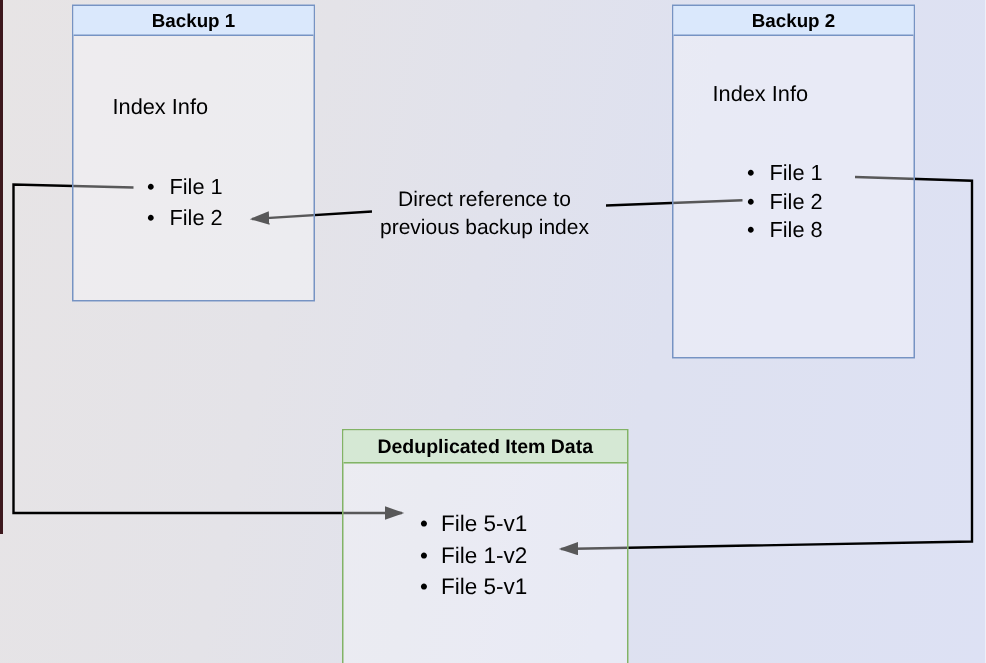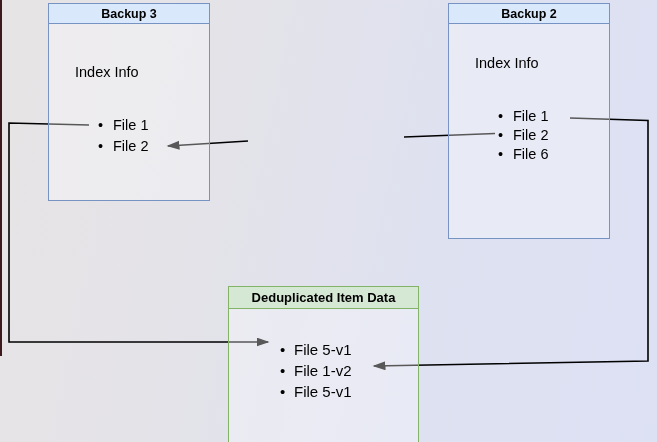--- a/index.html
+++ b/index.html
@@ -80,41 +80,45 @@
         <path d="M0,0 L13,4.5 L0,9 Z" fill="#000"></path>
       </marker>
     </defs>
     <polyline points="89,125 9,123 9,342 268,342" fill="none" stroke="#000" stroke-width="1.6" marker-end="url(#arrowhead)"></polyline>
     <line x1="495" y1="133.5" x2="404" y2="137" stroke="#000" stroke-width="1.6"></line>
     <polyline points="248,141 168,146" fill="none" stroke="#000" stroke-width="1.6" marker-end="url(#arrowhead)"></polyline>
     <polyline points="570,118 648,120.5 648,361 374,366" fill="none" stroke="#000" stroke-width="1.6" marker-end="url(#arrowhead)"></polyline>
   </svg>
 
   <div class="box blue-box" id="backup1">
-    <div class="box-header">Backup 3</div>
+    <div class="box-header">Backup 1</div>
     <div class="index-label">Index Info</div>
     <ul class="filelist">
       <li>File 1</li>
       <li>File 2</li>
     </ul>
   </div>
 
   <div class="box blue-box" id="backup2">
     <div class="box-header">Backup 2</div>
     <div class="index-label">Index Info</div>
     <ul class="filelist">
       <li>File 1</li>
       <li>File 2</li>
-      <li>File 6</li>
+      <li>File 8</li>
     </ul>
   </div>
 
   <div class="box green-box" id="dedup">
     <div class="box-header">Deduplicated Item Data</div>
     <ul class="filelist">
       <li>File 5-v1</li>
       <li>File 1-v2</li>
       <li>File 5-v1</li>
     </ul>
   </div>
 
+  <div class="annotation">
+    <div>Direct reference to</div>
+    <div>previous backup index</div>
+  </div>
 
 </div>
 
 </body></html>

